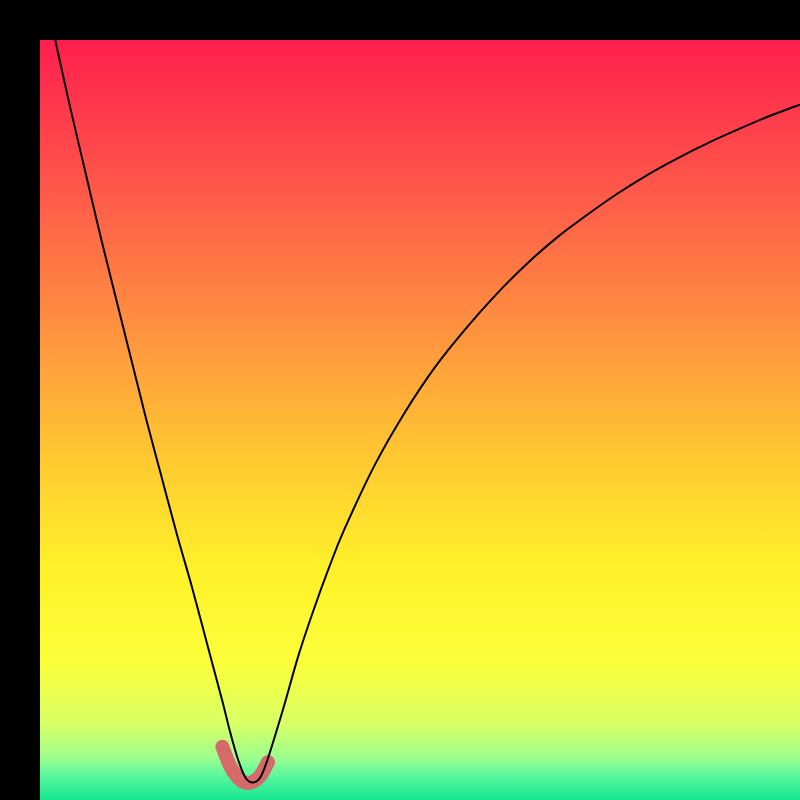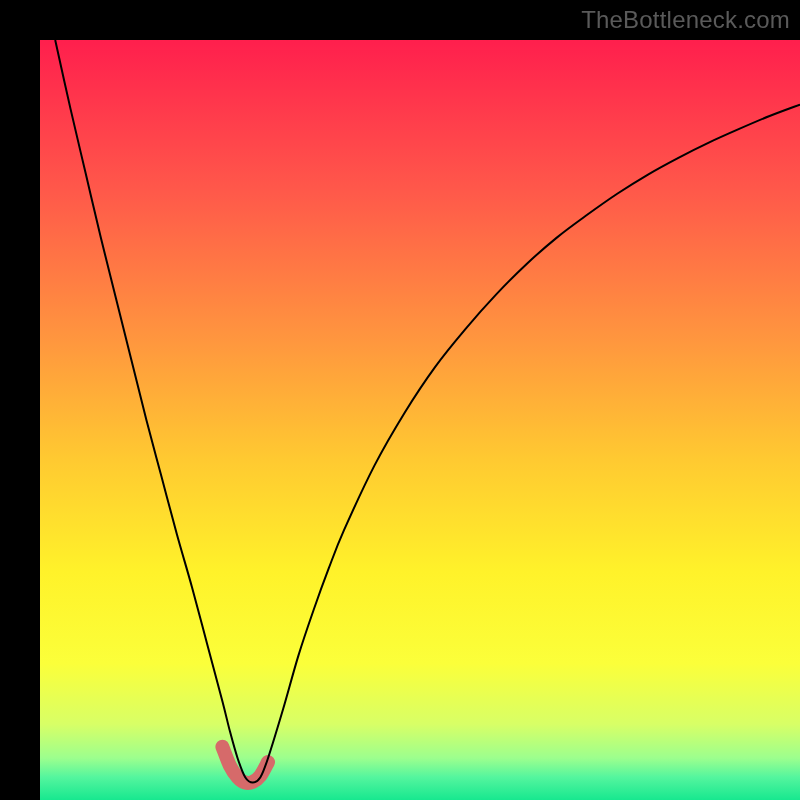--- a/index.html
+++ b/index.html
@@ -71,14 +71,13 @@
             <stop offset="100%" stop-color="#17e88f"></stop>
           </linearGradient>
       </defs>
       <rect x="0" y="0" width="760" height="760" fill="url(#bg)"></rect>
     </svg>
     <svg class="curve" viewBox="0 0 760 760" preserveAspectRatio="none">
       <path id="valley-path" fill="none" d="M 182.4 706.8 C 183.66666666666669 709.9666666666666, 187.46666666666667 720.7333333333332, 190 725.8 C 192.53333333333333 730.8666666666667, 195.06666666666666 734.4133333333334, 197.6 737.2 C 200.13333333333333 739.9866666666667, 202.66666666666669 741.76, 205.20000000000002 742.52 C 207.73333333333335 743.28, 210.26666666666668 742.9, 212.8 741.76 C 215.33333333333334 740.62, 217.86666666666665 738.9733333333332, 220.39999999999998 735.68 C 222.9333333333333 732.3866666666667, 226.73333333333332 724.28, 228 722" stroke="#d66a6a" stroke-width="14" stroke-linecap="round" stroke-linejoin="round"></path>
       <path id="main-path" fill="none" d="M 15.200000000000001 0 C 17.733333333333334 11.399999999999997, 25.333333333333336 46.233333333333306, 30.400000000000002 68.39999999999998 C 35.46666666666667 90.56666666666665, 40.53333333333333 111.46666666666665, 45.6 133 C 50.66666666666667 154.53333333333333, 55.733333333333334 176.70000000000002, 60.800000000000004 197.60000000000002 C 65.86666666666667 218.50000000000003, 70.93333333333334 238.1333333333333, 76 258.4 C 81.06666666666666 278.66666666666663, 86.13333333333334 298.9333333333334, 91.2 319.20000000000005 C 96.26666666666667 339.4666666666667, 101.33333333333334 360.3666666666667, 106.4 380 C 111.46666666666667 399.6333333333333, 116.53333333333335 418, 121.60000000000001 437 C 126.66666666666667 456, 131.73333333333332 475.6333333333333, 136.79999999999998 494 C 141.86666666666665 512.3666666666667, 146.93333333333334 528.8333333333334, 152 547.2 C 157.06666666666666 565.5666666666667, 162.13333333333333 585.2, 167.2 604.2 C 172.26666666666665 623.2, 178.6 646.6333333333334, 182.4 661.2 C 186.20000000000002 675.7666666666667, 187.46666666666667 682.1, 190 691.6 C 192.53333333333333 701.1, 195.06666666666666 710.6, 197.6 718.2 C 200.13333333333333 725.8000000000001, 202.66666666666669 733.1466666666668, 205.20000000000002 737.2 C 207.73333333333335 741.2533333333333, 210.26666666666668 742.52, 212.8 742.52 C 215.33333333333334 742.52, 217.86666666666665 741.2533333333333, 220.39999999999998 737.2 C 222.9333333333333 733.1466666666668, 224.2 729.6, 228 718.2 C 231.8 706.8000000000001, 238.13333333333335 685.9, 243.20000000000002 668.8 C 248.26666666666668 651.6999999999999, 253.33333333333337 632.0666666666667, 258.40000000000003 615.6 C 263.4666666666667 599.1333333333333, 268.5333333333333 584.5666666666666, 273.59999999999997 570 C 278.66666666666663 555.4333333333334, 283.73333333333335 541.5, 288.8 528.2 C 293.8666666666667 514.9000000000001, 296.4 507.3, 304 490.2 C 311.6 473.09999999999997, 324.26666666666665 445.23333333333335, 334.4 425.6 C 344.5333333333333 405.9666666666667, 354.6666666666667 388.8666666666667, 364.8 372.4 C 374.93333333333334 355.9333333333333, 385.06666666666666 340.73333333333335, 395.2 326.8 C 405.3333333333333 312.8666666666667, 415.4666666666667 300.83333333333337, 425.6 288.8 C 435.73333333333335 276.76666666666665, 445.8666666666667 265.3666666666666, 456 254.59999999999997 C 466.1333333333333 243.83333333333331, 476.2666666666667 233.70000000000005, 486.40000000000003 224.20000000000005 C 496.53333333333336 214.70000000000005, 506.66666666666674 205.83333333333337, 516.8000000000001 197.60000000000002 C 526.9333333333334 189.36666666666667, 537.0666666666666 182.14666666666662, 547.1999999999999 174.79999999999995 C 557.3333333333333 167.4533333333333, 567.4666666666667 160.23333333333343, 577.6 153.5200000000001 C 587.7333333333333 146.80666666666676, 597.8666666666667 140.47333333333333, 608 134.51999999999998 C 618.1333333333333 128.56666666666663, 628.2666666666667 123.12000000000006, 638.4 117.80000000000007 C 648.5333333333333 112.48000000000008, 658.6666666666666 107.41333333333337, 668.8 102.60000000000002 C 678.9333333333333 97.78666666666668, 689.0666666666667 93.3533333333333, 699.2 88.91999999999996 C 709.3333333333334 84.48666666666662, 719.4666666666667 80.05333333333333, 729.6 76 C 739.7333333333333 71.94666666666667, 754.9333333333334 66.50000000000001, 760 64.60000000000002" stroke="#000000" stroke-width="2"></path>
     </svg>
   </div>
-  <div class="watermark">TheBottleneck.com</div>
 </div>
 
 </body></html>

